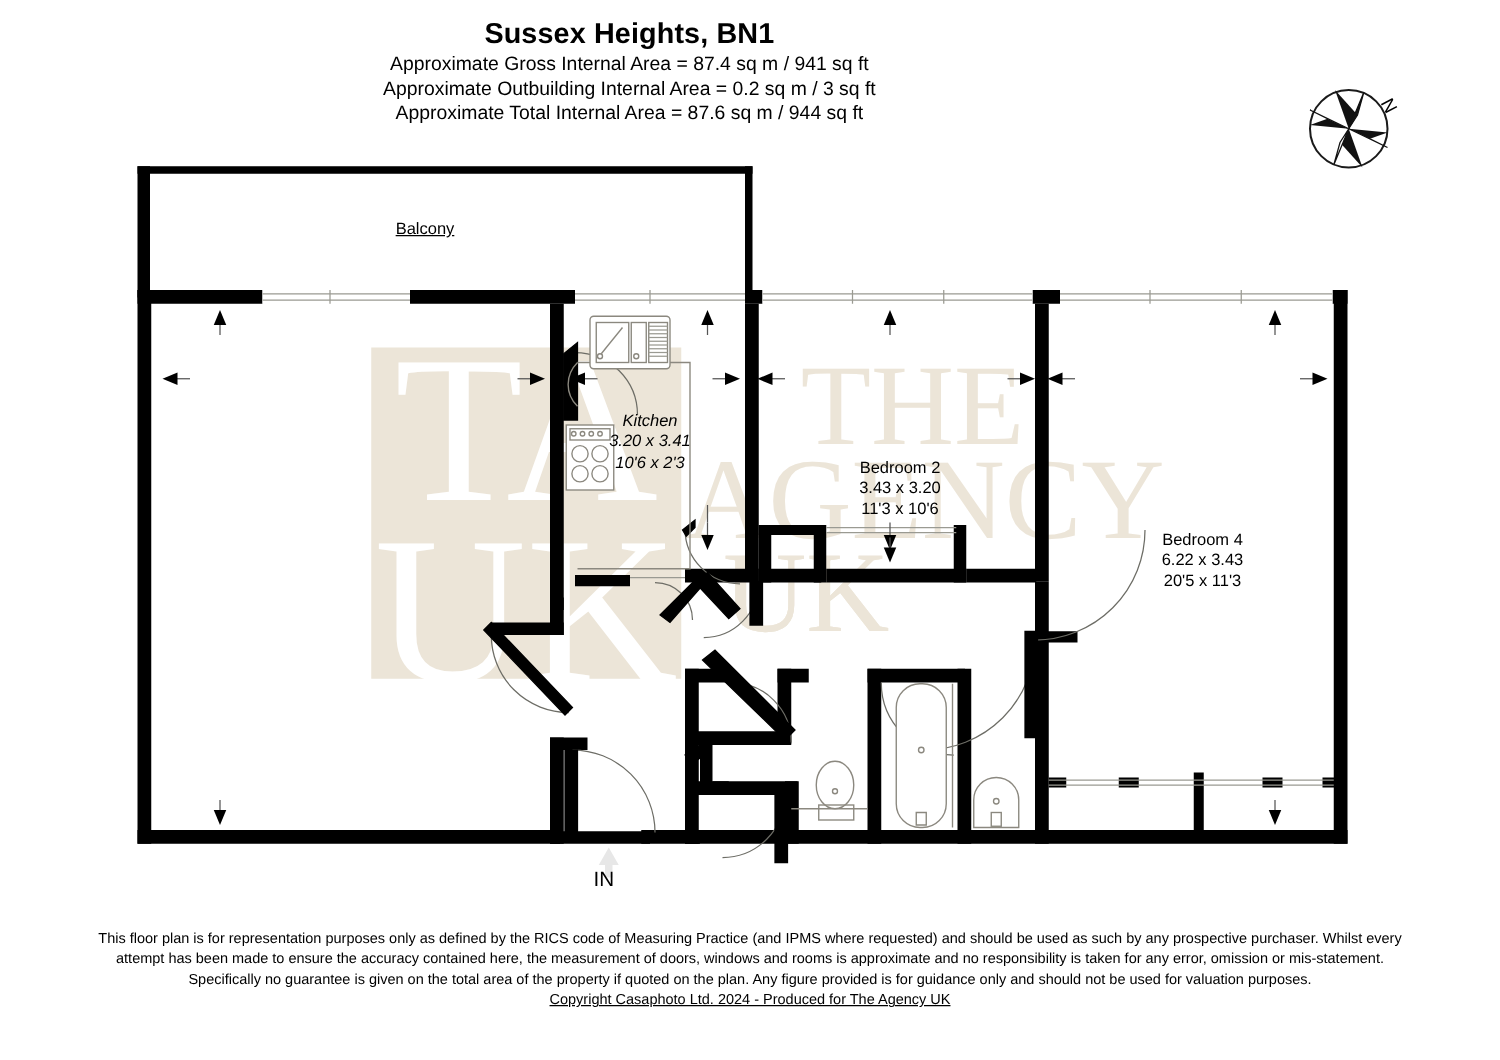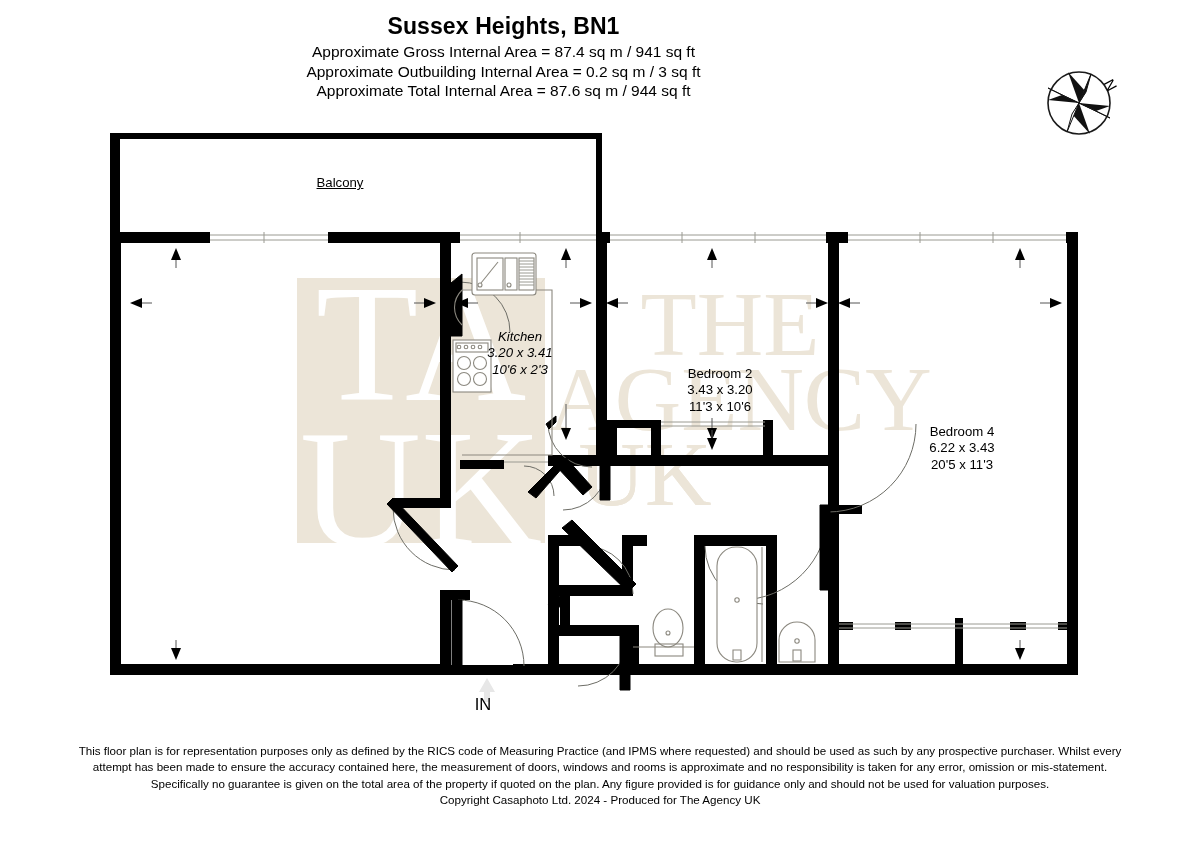--- a/index.html
+++ b/index.html
@@ -54,20 +54,21 @@
     width: 1044px;
     text-align: center;
   }
   .footer p {
     margin: 0;
     font-size: 11.6px;
     line-height: 16.4px;
   }
   .footer .copyright {
     margin-top: 0px;
+    text-decoration: underline;
   }
 
   
   svg#floorplan {
     position: absolute;
     left: 0;
     top: 0;
     width: 1200px;
     height: 848px;
     display: block;

